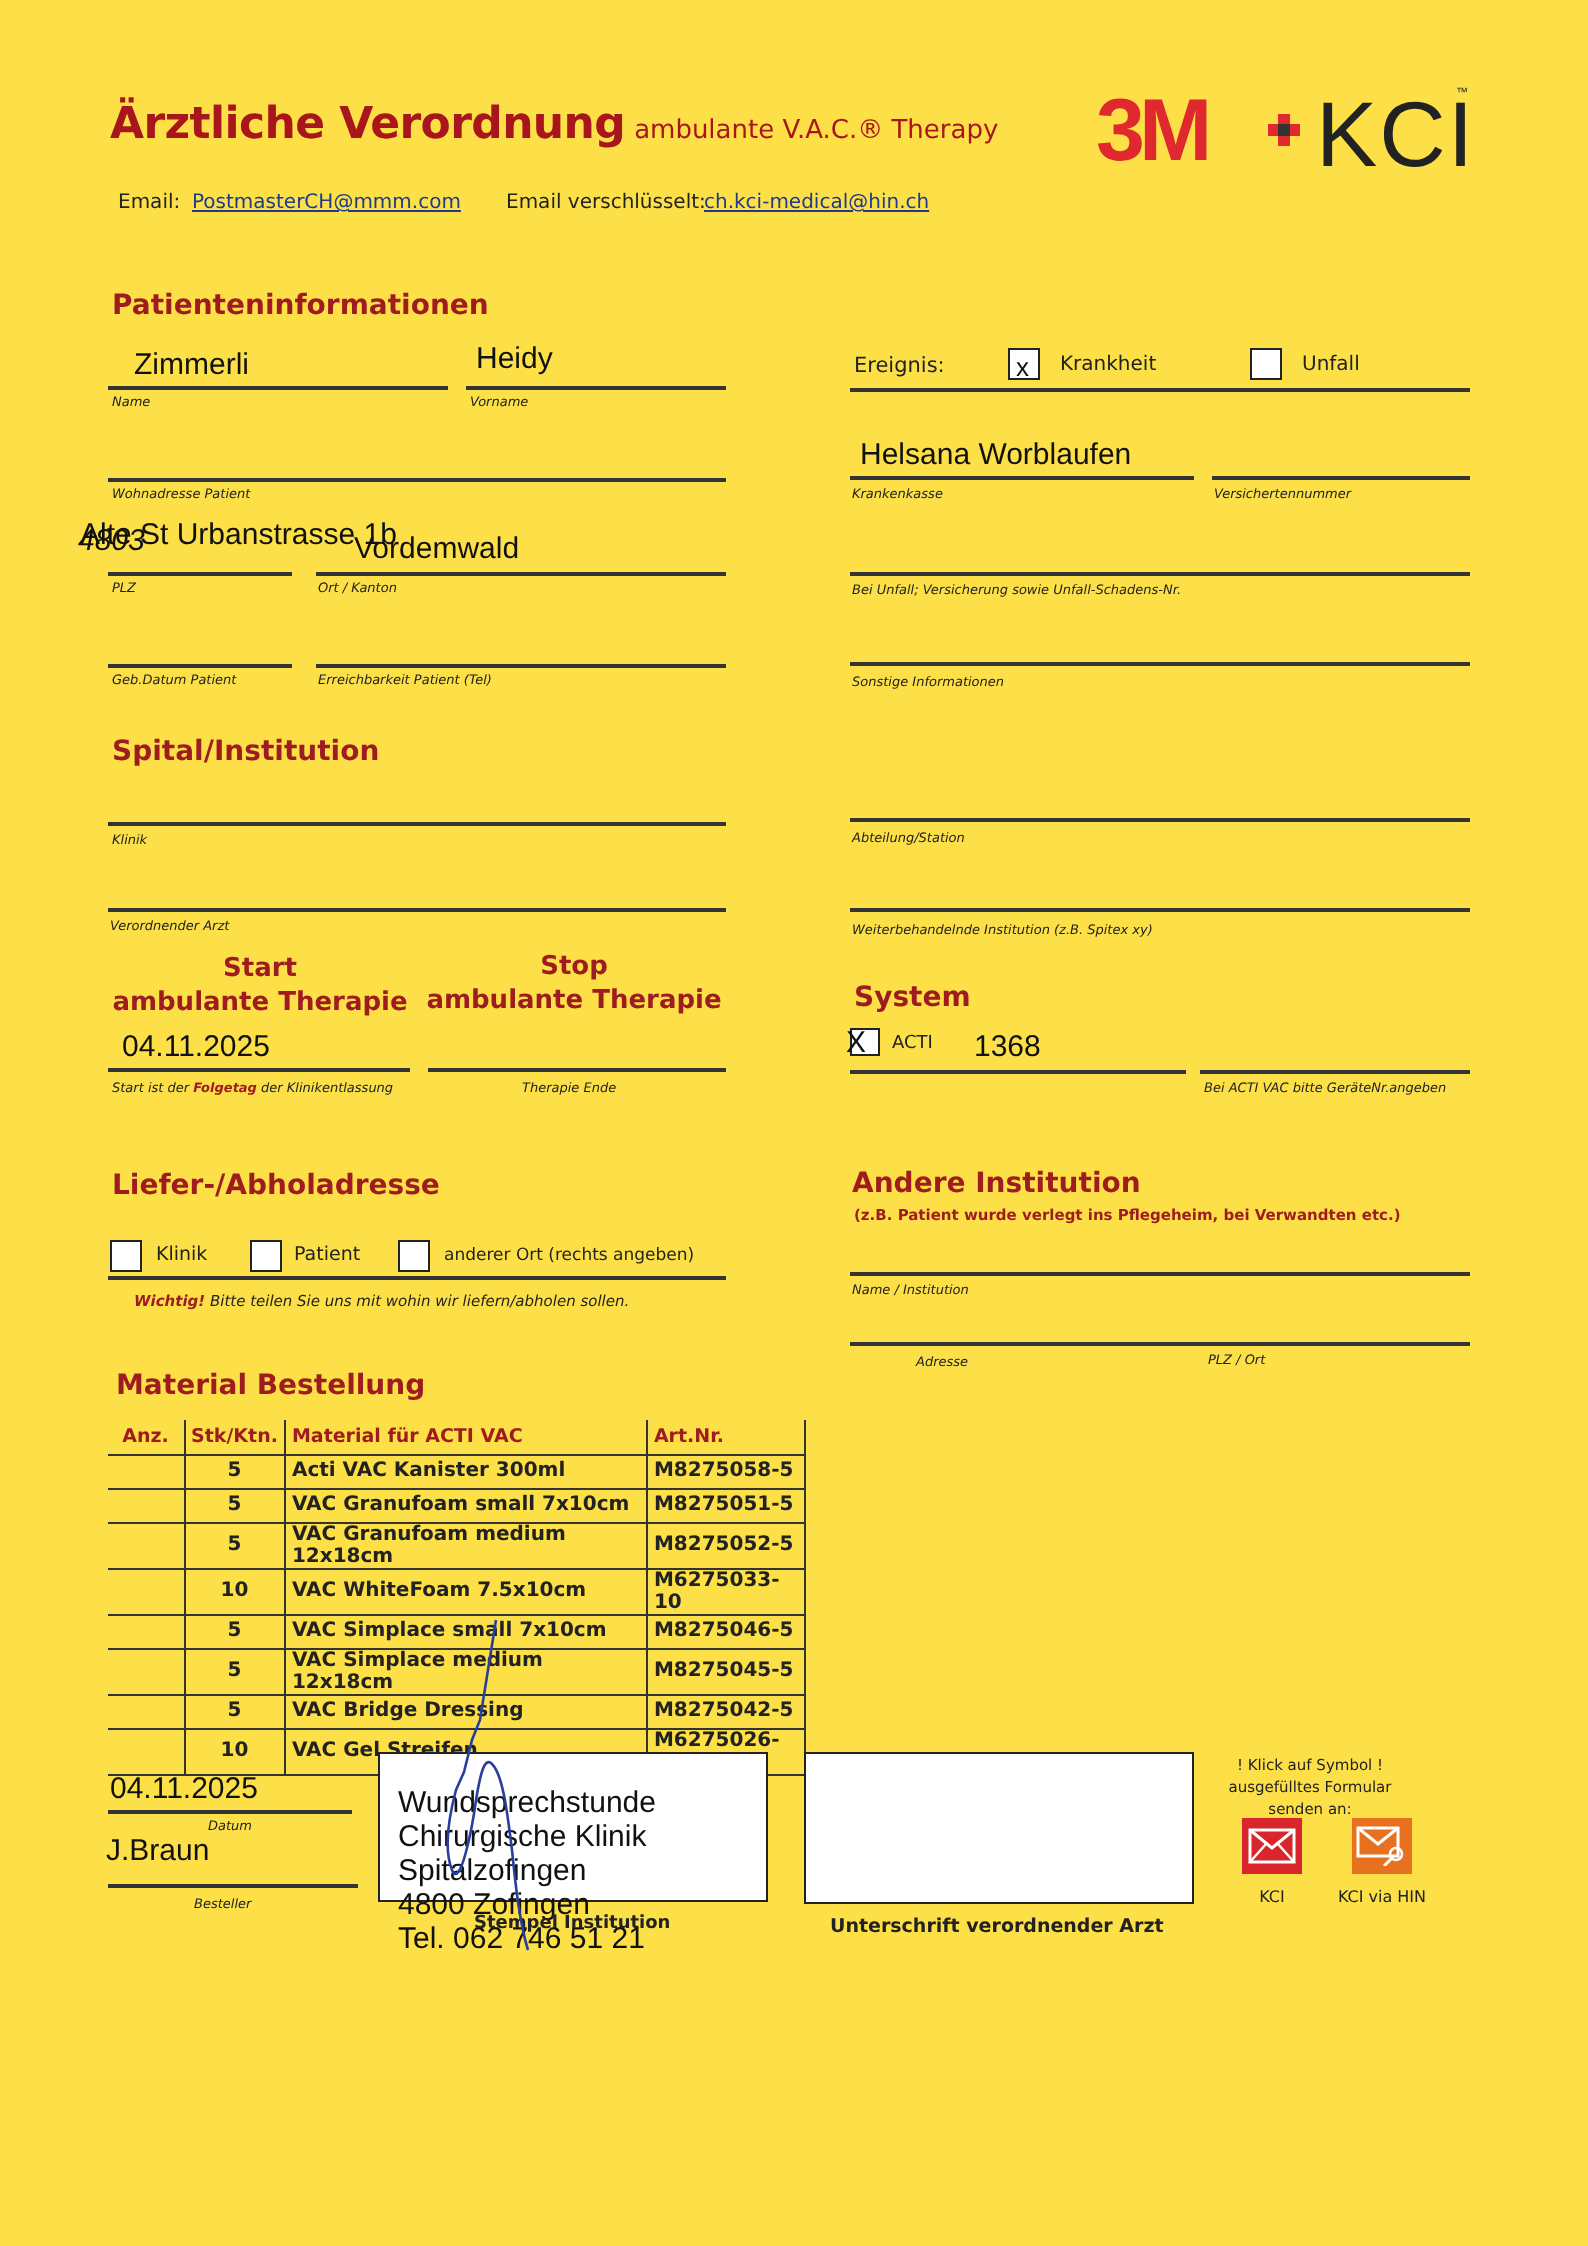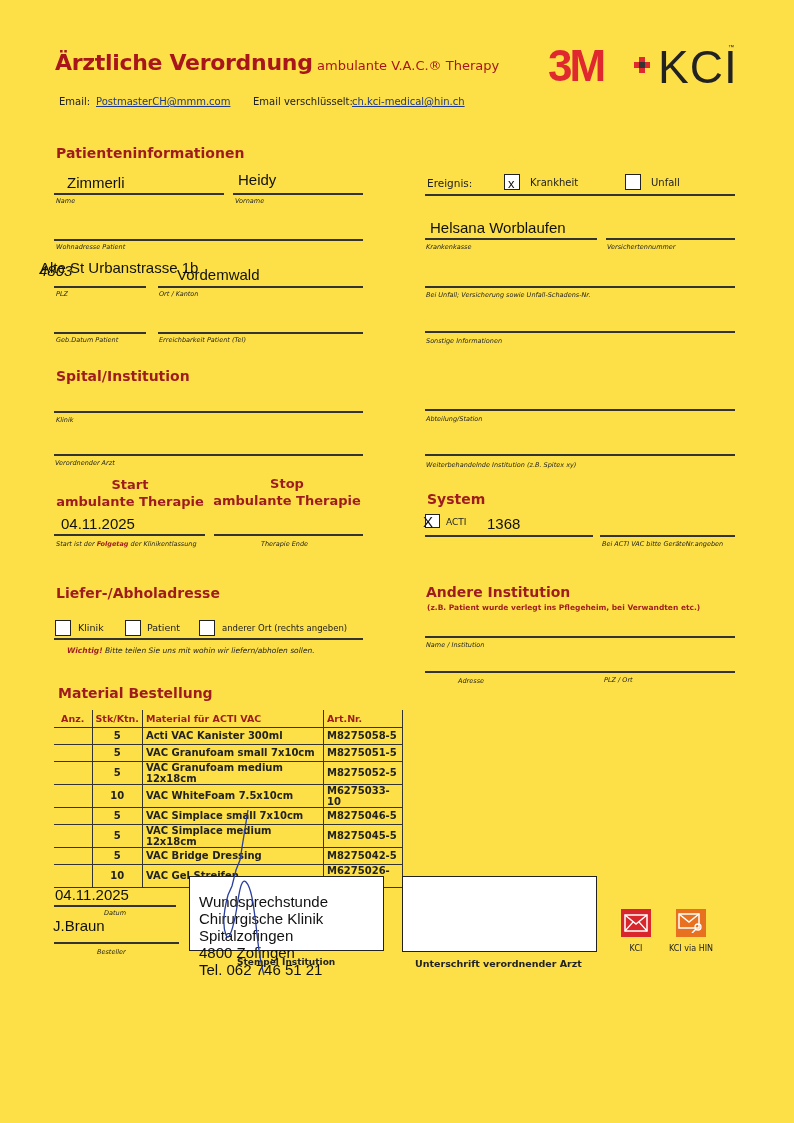--- a/index.html
+++ b/index.html
@@ -254,20 +254,24 @@
   </div>
   <div class="abs" style="left:237px; top:957px; font-family:'DejaVu Sans',sans-serif; font-size:9px; font-weight:bold; color:#222;">Stempel Institution</div>
 
   <svg class="abs" style="left:180px; top:700px;" width="120" height="280" viewBox="0 0 120 280">
     <path d="M68 110 L60 160 L56 170 L52 186 L48 195 C44 210 42 225 46 235 C50 245 56 215 58 200 C60 188 62 178 66 182 C72 188 74 210 76 225 C78 245 80 262 84 275" fill="none" stroke="#2a3e9e" stroke-width="1.3"></path>
   </svg>
 
   <div class="sig-box" style="left:402px; top:876px; width:195px; height:76px;"></div>
   <div class="abs" style="left:415px; top:958px; font-family:'DejaVu Sans',sans-serif; font-size:9.5px; font-weight:bold; color:#222;">Unterschrift verordnender Arzt</div>
 
+  <div class="abs" style="left:600px; top:877px; width:110px; text-align:center; font-family:'DejaVu Sans',sans-serif; font-size:7.5px; color:#222; line-height:11px;">
+    <div>! Klick auf Symbol !</div>
+    <div>ausgefülltes Formular senden an:</div>
+  </div>
 
   <div class="icon-tile" style="left:621px; top:909px; background:#d8262c;">
     <svg width="24" height="18" viewBox="0 0 24 18">
       <rect x="1" y="1" width="22" height="16" fill="none" stroke="#fff" stroke-width="1.5"></rect>
       <path d="M1 1 L12 10 L23 1" fill="none" stroke="#fff" stroke-width="1.5"></path>
       <path d="M1 17 L9 8 M23 17 L15 8" fill="none" stroke="#fff" stroke-width="1.2"></path>
     </svg>
   </div>
   <div class="icon-cap" style="left:621px; top:944px; width:30px;">KCI</div>
 

